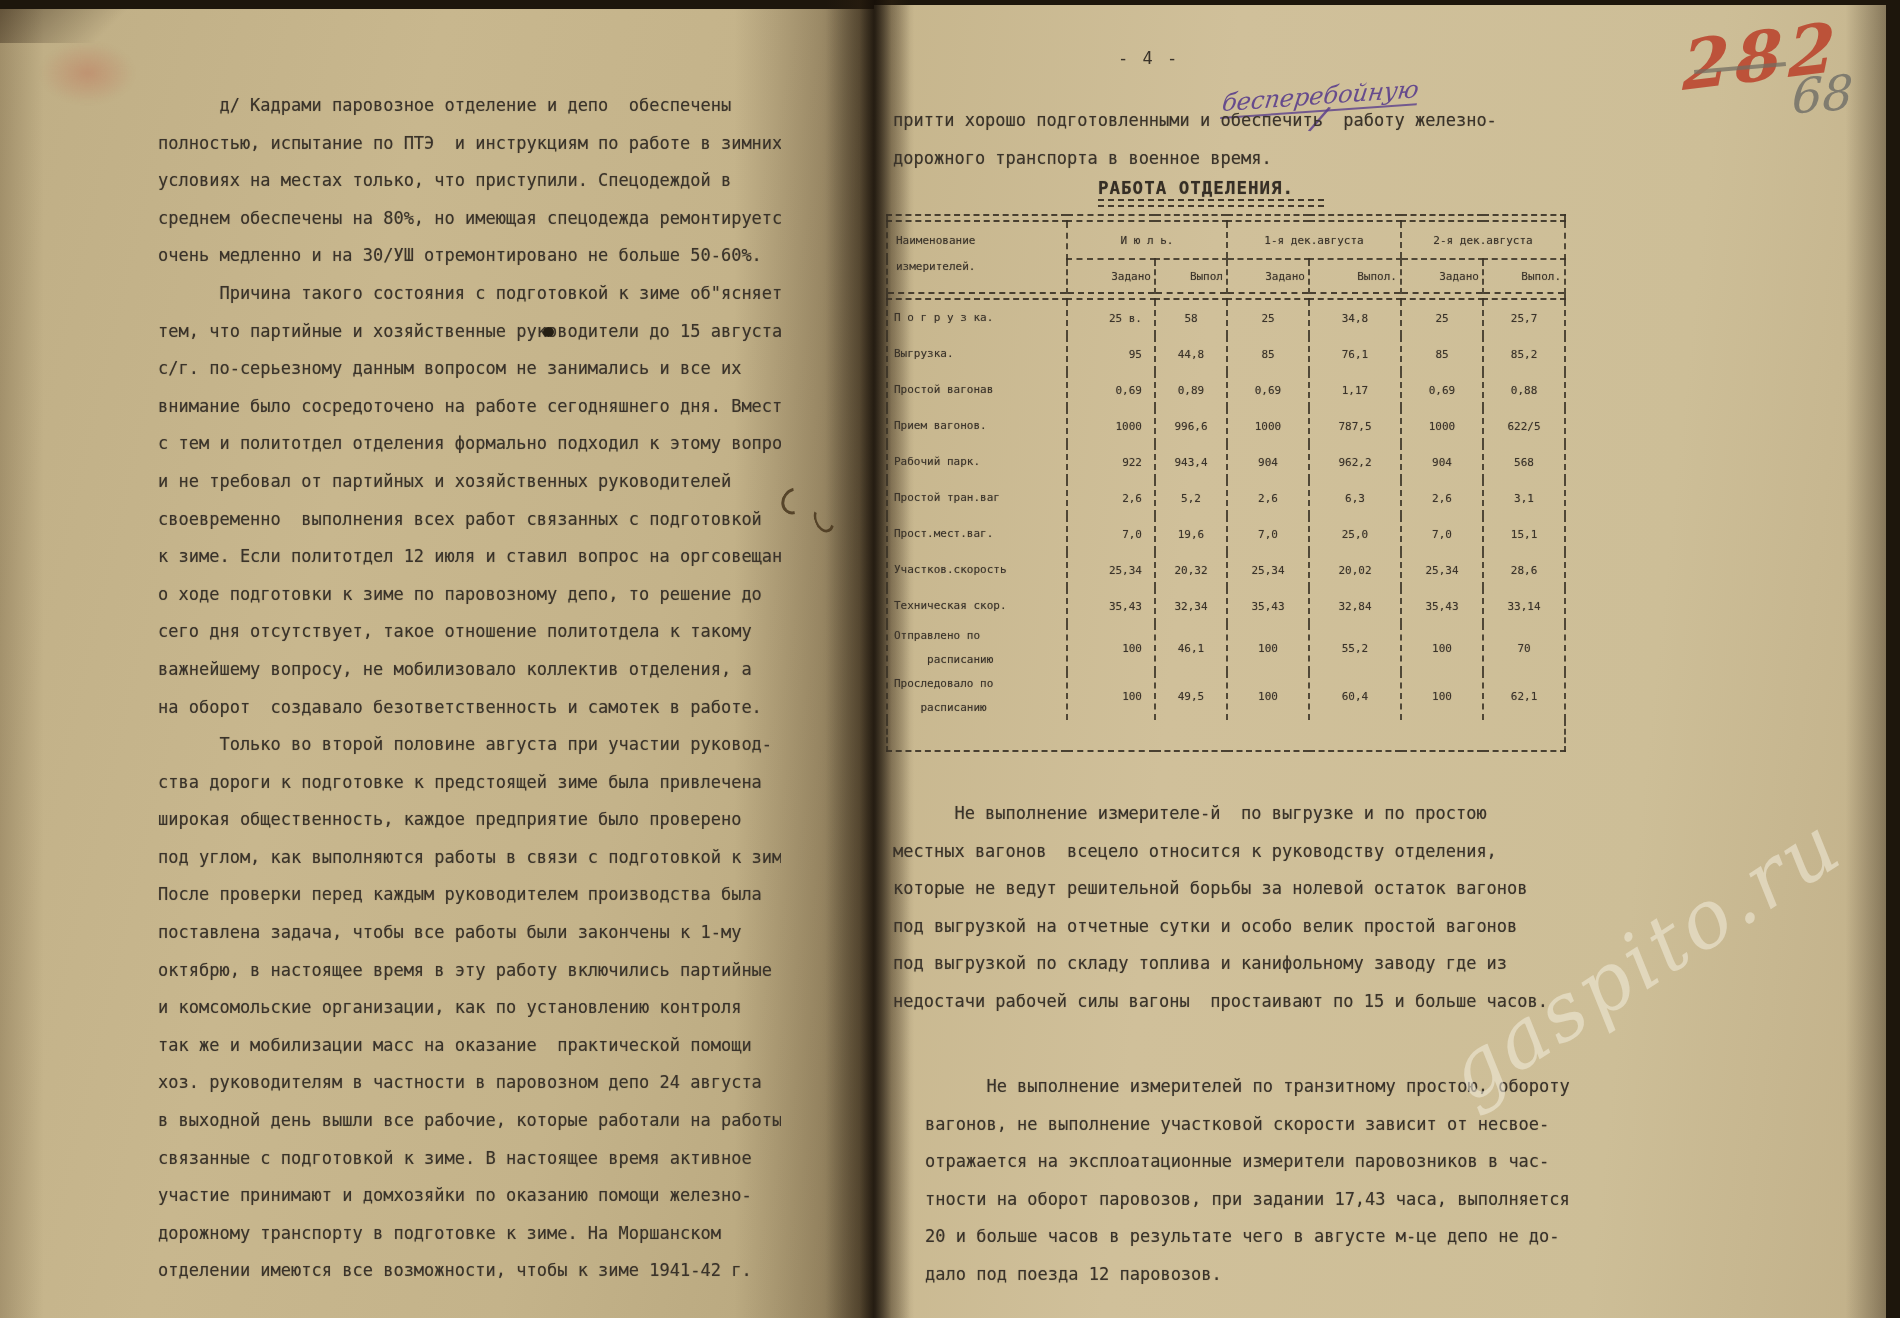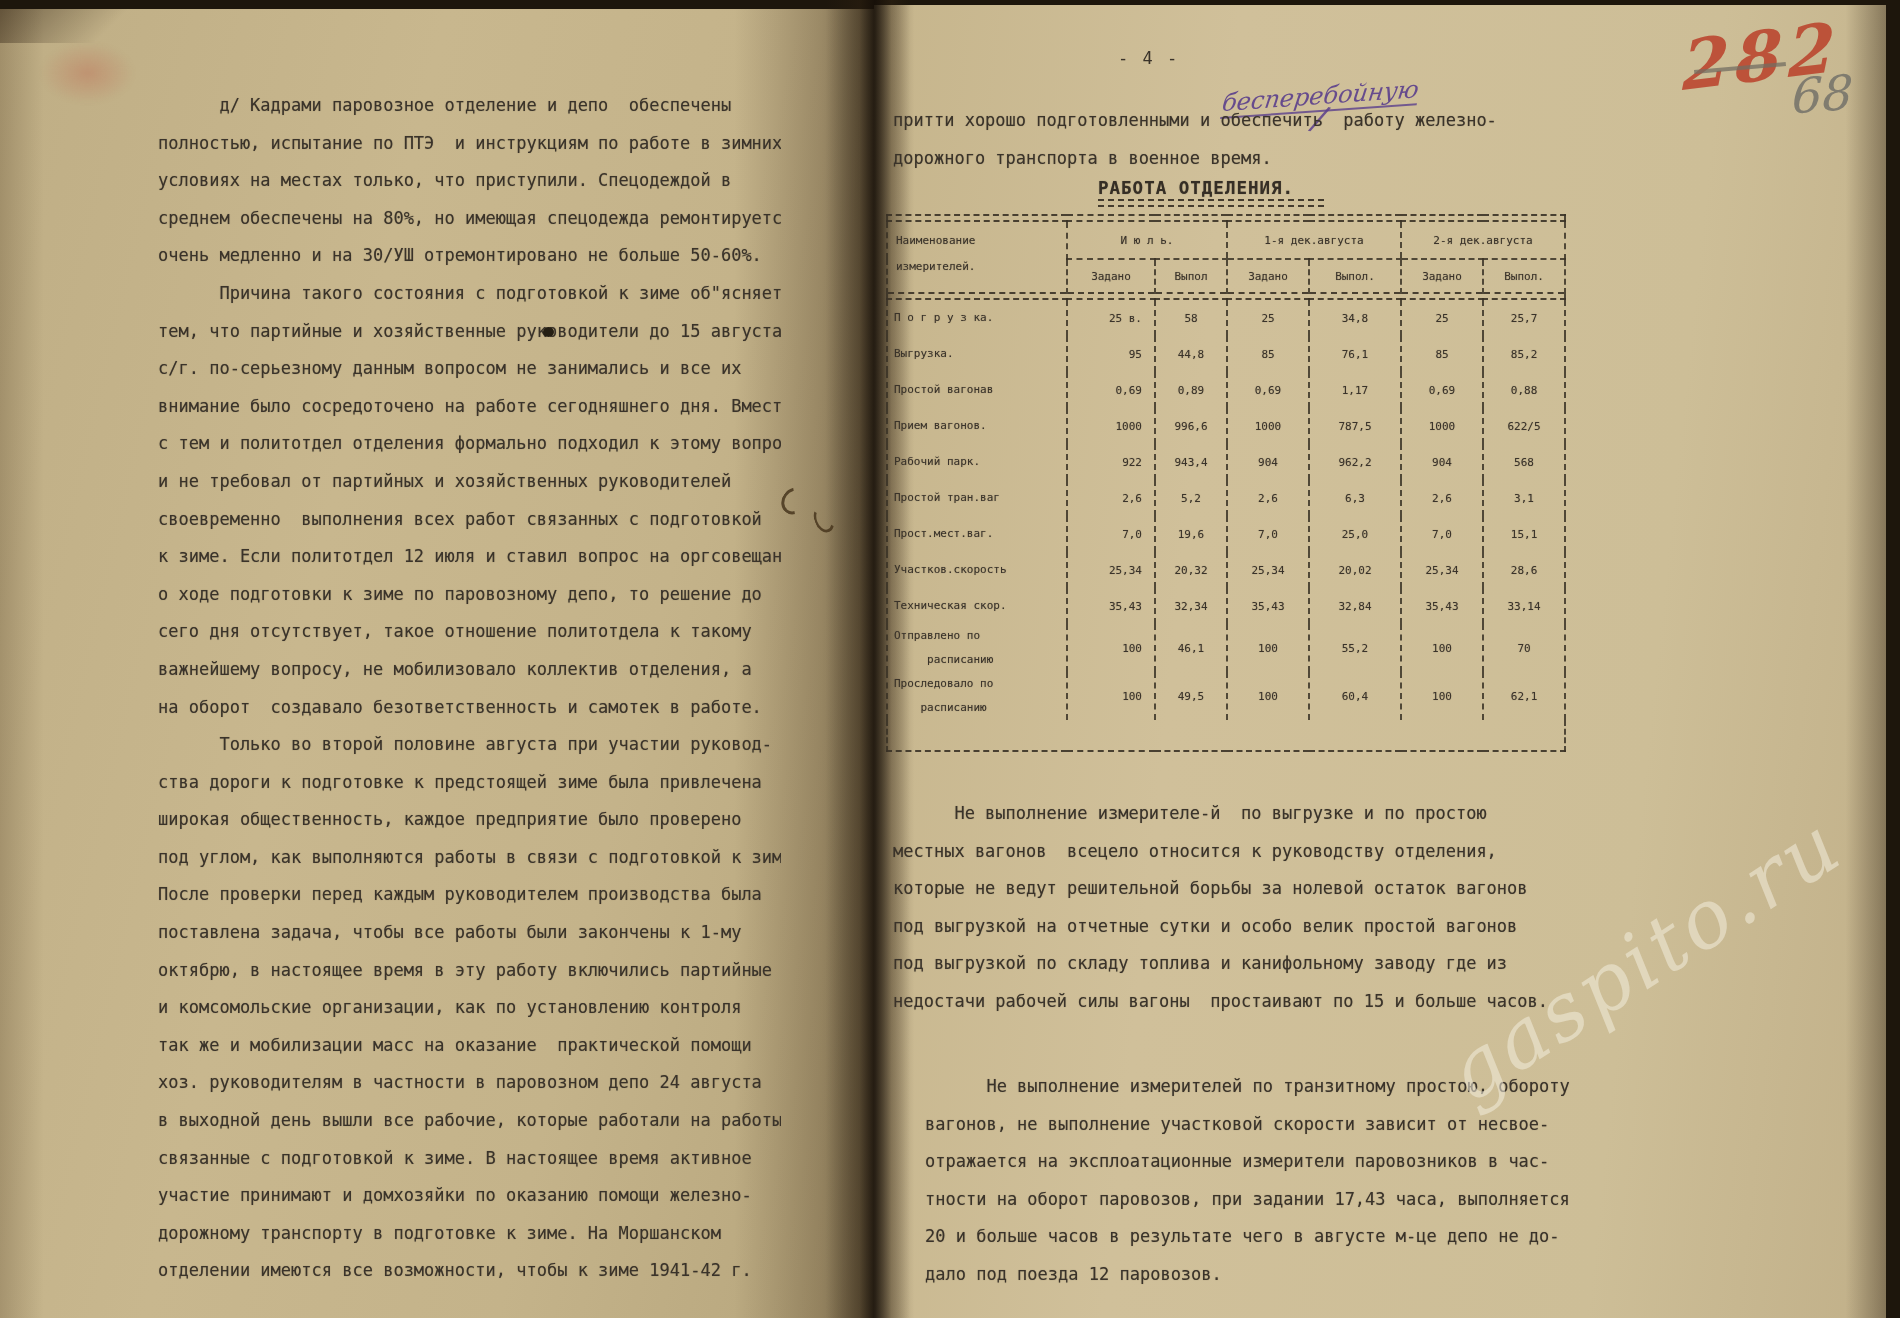--- a/index.html
+++ b/index.html
@@ -37,21 +37,21 @@
     font-weight:bold; text-shadow:0 0 1px rgba(56,48,38,0.5); }
   .h-undl { width:226px; height:4px; margin-top:1px; border-top:2px dashed #44皿3b2e; border-top:2px dashed #443b2e; border-bottom:2px dashed #443b2e; }
   
   .table-wrap { position:absolute; left:886px; top:214px; }
   .ot { border-collapse:collapse; table-layout:fixed; width:678px; color:#3a332a; font-size:11px;
     text-shadow:0 0 1px rgba(56,48,38,0.4); }
   .ot th,.ot td { border-left:2px dashed rgba(58,50,38,0.85); padding:0 3px; font-weight:normal; }
   .ot tr > *:last-child { border-right:2px dashed rgba(58,50,38,0.85); }
   .ot tr.dbl > th { height:4px; padding:0; border-top:2px dashed rgba(58,50,38,0.9); border-bottom:2px dashed rgba(58,50,38,0.9); }
   .ot .grp { height:36px; text-align:center; vertical-align:middle; border-bottom:2px dashed rgba(58,50,38,0.85); }
-  .ot .sub { height:32px; text-align:center; vertical-align:middle; }
+  .ot .sub { height:32px; text-align:right; vertical-align:middle; }
   .ot .lblh { vertical-align:top; padding:6px 4px 0 8px; text-align:left; white-space:pre; line-height:26px; }
   .ot tbody td { height:36px; text-align:center; vertical-align:middle; }
   .ot tbody td.lbl { text-align:left; white-space:pre; padding-left:6px; line-height:24px; }
   .ot tbody td.v0 { text-align:right; padding-right:12px; }
   .ot tfoot td { height:30px; border-bottom:2px dashed rgba(58,50,38,0.9); }
   .para { position:absolute; width:676px; overflow:hidden; }
   
   .hand { position:absolute; font-family:"DejaVu Serif","Liberation Serif",serif; font-style:italic; }
   .red-num { left:1682px; top:16px; font-size:68px; font-weight:bold; color:rgba(186,64,41,0.85);
     transform:rotate(-7deg) skewX(-8deg); letter-spacing:6px; }

